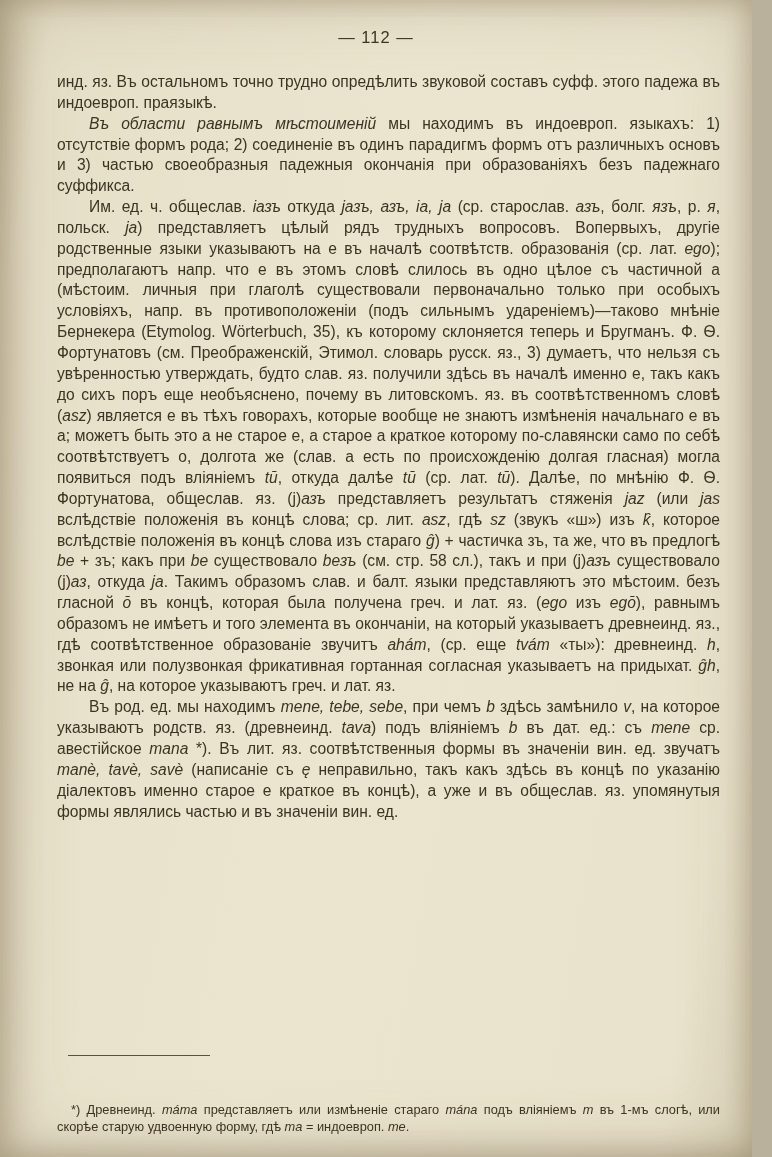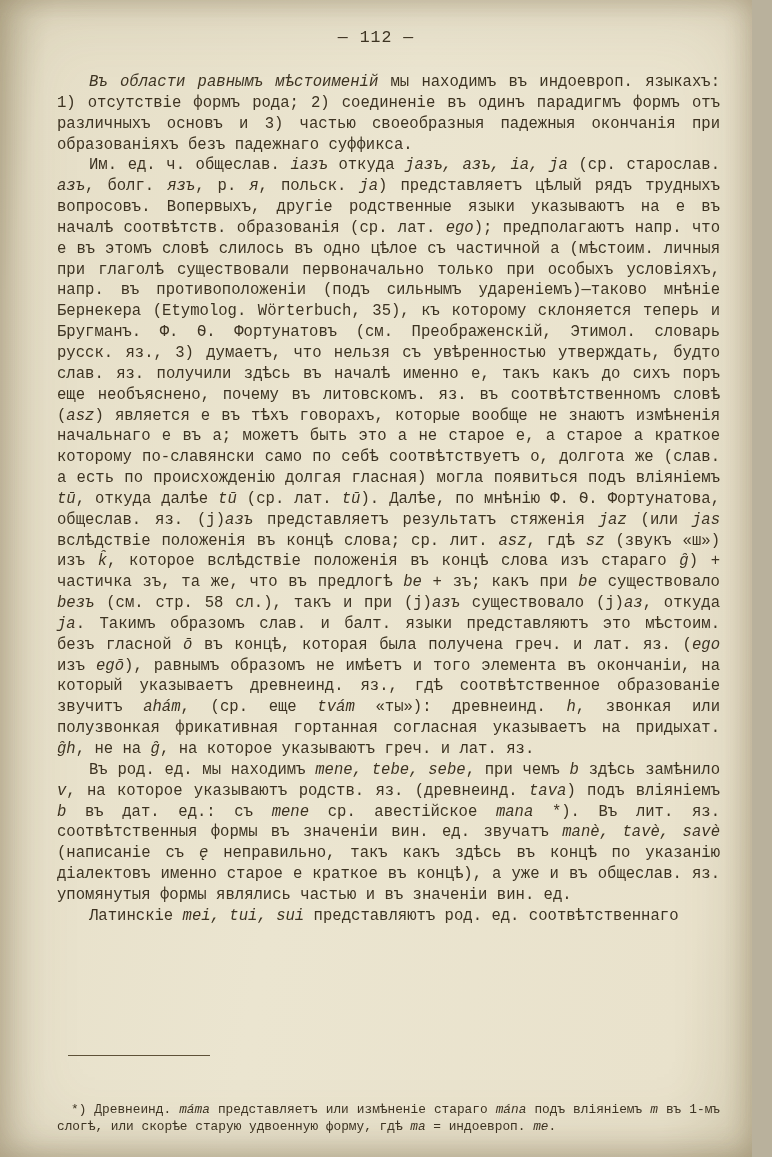--- a/index.html
+++ b/index.html
@@ -7,21 +7,21 @@
   .page {
     position: relative;
     width: 752px;
     height: 1157px;
     background: linear-gradient(100deg, #d7d0b6 0%, #e6dfc8 6%, #ebe5d0 45%, #e9e2cc 90%, #ddd6bd 100%);
     box-shadow: inset 0 0 80px rgba(110, 92, 55, .20),
                 inset 14px 0 30px rgba(110, 92, 55, .22),
                 inset -8px 0 20px rgba(110, 92, 55, .14),
                 inset 0 -10px 30px rgba(110, 92, 55, .12);
     color: #3d3322;
-    font-family: Liberation Mono, monospace;
+    font-family: Liberation Sans, sans-serif;
     overflow: hidden;
   }
   .pageno {
     position: absolute; top: 28px; left: 0; right: 0;
     text-align: center; font-size: 16.5px; letter-spacing: 1px;
   }
   .textblock {
     position: absolute; top: 72px; left: 57px; width: 663px;
     font-size: 15.6px; line-height: 20.85px; text-align: justify;
   }
@@ -39,22 +39,22 @@
     font-size: 12.8px; line-height: 16.6px; text-align: justify; margin-top: 36px;
   }
   .fnblock p { margin: 0; text-indent: 14px; }
 </style>
 </head>
 <body>
 
 <div class="page">
   <div class="pageno">— 112 —</div>
   <div class="textblock" id="textblock">
+      <p class="noindent"><span>инд. яз. Въ остальномъ точно трудно опредѣлить звуковой составъ суфф. этого падежа въ индоевроп. праязыкѣ.</span></p>
       <p class="indent"><span class="it">Въ области равнымъ мѣстоименій</span><span> мы находимъ въ индоевроп. языкахъ: 1) отсутствіе формъ рода; 2) соединеніе въ одинъ парадигмъ формъ отъ различныхъ основъ и 3) частью своеобразныя падежныя окончанія при образованіяхъ безъ падежнаго суффикса.</span></p>
       <p class="indent"><span>Им. ед. ч. общеслав. </span><span class="it">іазъ</span><span> откуда </span><span class="it">jазъ, азъ, іа, ja</span><span> (ср. старослав. </span><span class="it">азъ</span><span>, болг. </span><span class="it">язъ</span><span>, р. </span><span class="it">я</span><span>, польск. </span><span class="it">ja</span><span>) представляетъ цѣлый рядъ трудныхъ вопросовъ. Вопервыхъ, другіе родственные языки указываютъ на е въ началѣ соотвѣтств. образованія (ср. лат. </span><span class="it">ego</span><span>); предполагаютъ напр. что е въ этомъ словѣ слилось въ одно цѣлое съ частичной а (мѣстоим. личныя при глаголѣ существовали первоначально только при особыхъ условіяхъ, напр. въ противоположеніи (подъ сильнымъ удареніемъ)—таково мнѣніе Бернекера (Etymolog. Wörterbuch, 35), къ которому склоняется теперь и Бругманъ. Ф. Ѳ. Фортунатовъ (см. Преображенскій, Этимол. словарь русск. яз., 3) думаетъ, что нельзя съ увѣренностью утверждать, будто слав. яз. получили здѣсь въ началѣ именно е, такъ какъ до сихъ поръ еще необъяснено, почему въ литовскомъ. яз. въ соотвѣтственномъ словѣ (</span><span class="it">asz</span><span>) является е въ тѣхъ говорахъ, которые вообще не знаютъ измѣненія начальнаго е въ а; можетъ быть это а не старое е, а старое а краткое которому по-славянски само по себѣ соотвѣтствуетъ о, долгота же (слав. а есть по происхожденію долгая гласная) могла появиться подъ вліяніемъ </span><span class="it">tū</span><span>, откуда далѣе </span><span class="it">tū</span><span> (ср. лат. </span><span class="it">tū</span><span>). Далѣе, по мнѣнію Ф. Ѳ. Фортунатова, общеслав. яз. (j)</span><span class="it">азъ</span><span> представляетъ результатъ стяженія </span><span class="it">jaz</span><span> (или </span><span class="it">jas</span><span> вслѣдствіе положенія въ концѣ слова; ср. лит. </span><span class="it">asz</span><span>, гдѣ </span><span class="it">sz</span><span> (звукъ «ш») изъ </span><span class="it">k̑</span><span>, которое вслѣдствіе положенія въ концѣ слова изъ стараго </span><span class="it">g̑</span><span>) + частичка зъ, та же, что въ предлогѣ </span><span class="it">be</span><span> + зъ; какъ при </span><span class="it">be</span><span> существовало </span><span class="it">beзъ</span><span> (см. стр. 58 сл.), такъ и при (j)</span><span class="it">азъ</span><span> существовало (j)</span><span class="it">аз</span><span>, откуда </span><span class="it">ja</span><span>. Такимъ образомъ слав. и балт. языки представляютъ это мѣстоим. безъ гласной </span><span class="it">ō</span><span> въ концѣ, которая была получена греч. и лат. яз. (</span><span class="it">ego</span><span> изъ </span><span class="it">egō</span><span>), равнымъ образомъ не имѣетъ и того элемента въ окончаніи, на который указываетъ древнеинд. яз., гдѣ соотвѣтственное образованіе звучитъ </span><span class="it">ahám</span><span>, (ср. еще </span><span class="it">tvám</span><span> «ты»): древнеинд. </span><span class="it">h</span><span>, звонкая или полузвонкая фрикативная гортанная согласная указываетъ на придыхат. </span><span class="it">g̑h</span><span>, не на </span><span class="it">g̑</span><span>, на которое указываютъ греч. и лат. яз.</span></p>
       <p class="indent"><span>Въ род. ед. мы находимъ </span><span class="it">mene, tebe, sebe</span><span>, при чемъ </span><span class="it">b</span><span> здѣсь замѣнило </span><span class="it">v</span><span>, на которое указываютъ родств. яз. (древнеинд. </span><span class="it">tava</span><span>) подъ вліяніемъ </span><span class="it">b</span><span> въ дат. ед.: съ </span><span class="it">mene</span><span> ср. авестійское </span><span class="it">mana</span><span> *). Въ лит. яз. соотвѣтственныя формы въ значеніи вин. ед. звучатъ </span><span class="it">manè, tavè, savè</span><span> (написаніе съ </span><span class="it">ę</span><span> неправильно, такъ какъ здѣсь въ концѣ по указанію діалектовъ именно старое е краткое въ концѣ), а уже и въ общеслав. яз. упомянутыя формы являлись частью и въ значеніи вин. ед.</span></p>
-      <p class="indent"><span>Латинскіе </span><span class="it">mei, tui, sui</span><span> представляютъ род. ед. соотвѣтственнаго</span></p>
     </div>
   <div class="fnrule"></div>
   <div class="fnblock" id="fnblock">
       <p><span>*) Древнеинд. </span><span class="it">máma</span><span> представляетъ или измѣненіе стараго </span><span class="it">mána</span><span> подъ вліяніемъ </span><span class="it">m</span><span> въ 1-мъ слогѣ, или скорѣе старую удвоенную форму, гдѣ </span><span class="it">ma</span><span> = индоевроп. </span><span class="it">me</span><span>.</span></p>
     </div>
 </div>
 
 </body></html>

